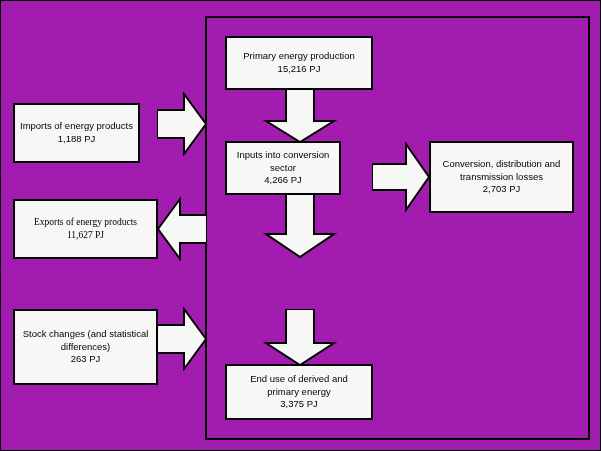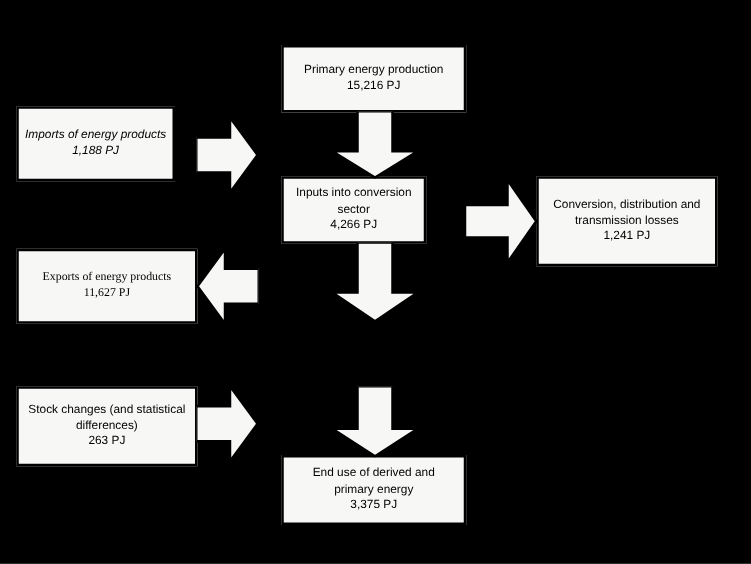--- a/index.html
+++ b/index.html
@@ -4,21 +4,21 @@
 <style>
   html, body {
     margin: 0;
     padding: 0;
     background: #ffffff;
   }
   #page {
     position: relative;
     width: 601px;
     height: 451px;
-    background: #000000;
+    background: #a21caf;
     box-sizing: border-box;
     border: 1px solid #000000;
     overflow: hidden;
     font-family: "Liberation Sans", sans-serif;
   }
   
   #system-frame {
     position: absolute;
     left: 204px;
     top: 15px;
@@ -45,23 +45,23 @@
   .box .box-text {
     display: block;
     white-space: pre-line;
   }
   
   #box-primary         { left: 224px; top: 35px;  width: 148px; height: 54px; }
   #box-inputs          { left: 224px; top: 140px; width: 116px; height: 54px; }
   #box-derived         { left: 224px; top: 255px; width: 148px; height: 54px; }
   #box-enduse          { left: 224px; top: 363px; width: 148px; height: 56px; }
   #box-losses          { left: 428px; top: 140px; width: 145px; height: 72px; }
-  #box-imports         { left: 12px;  top: 84px;  width: 127px; height: 60px; font-style: italic; }
+  #box-imports         { left: 12px;  top: 102px;  width: 127px; height: 60px; }
   #box-exports         { left: 12px;  top: 198px; width: 145px; height: 60px; font-family: Liberation Serif, serif; }
-  #box-stock           { left: 12px;  top: 308px; width: 145px; height: 64px; }
+  #box-stock           { left: 12px;  top: 308px; width: 145px; height: 76px; }
 
   .arrow {
     position: absolute;
     overflow: visible;
   }
   .arrow svg { display: block; }
   .arrow svg polygon {
     fill: #f7f7f5;
     stroke: #000000;
     stroke-width: 2;
@@ -96,21 +96,21 @@
 
   <div class="box" id="box-enduse">
     <span class="box-text">End use of derived and
 primary energy
 3,375 PJ</span>
   </div>
 
   <div class="box" id="box-losses">
     <span class="box-text">Conversion, distribution and
 transmission losses
-1,241 PJ</span>
+2,703 PJ</span>
   </div>
 
   <div class="box" id="box-imports">
     <span class="box-text">Imports of energy products
 1,188 PJ</span>
   </div>
 
   <div class="box" id="box-exports">
     <span class="box-text">Exports of energy products
 11,627 PJ</span>

